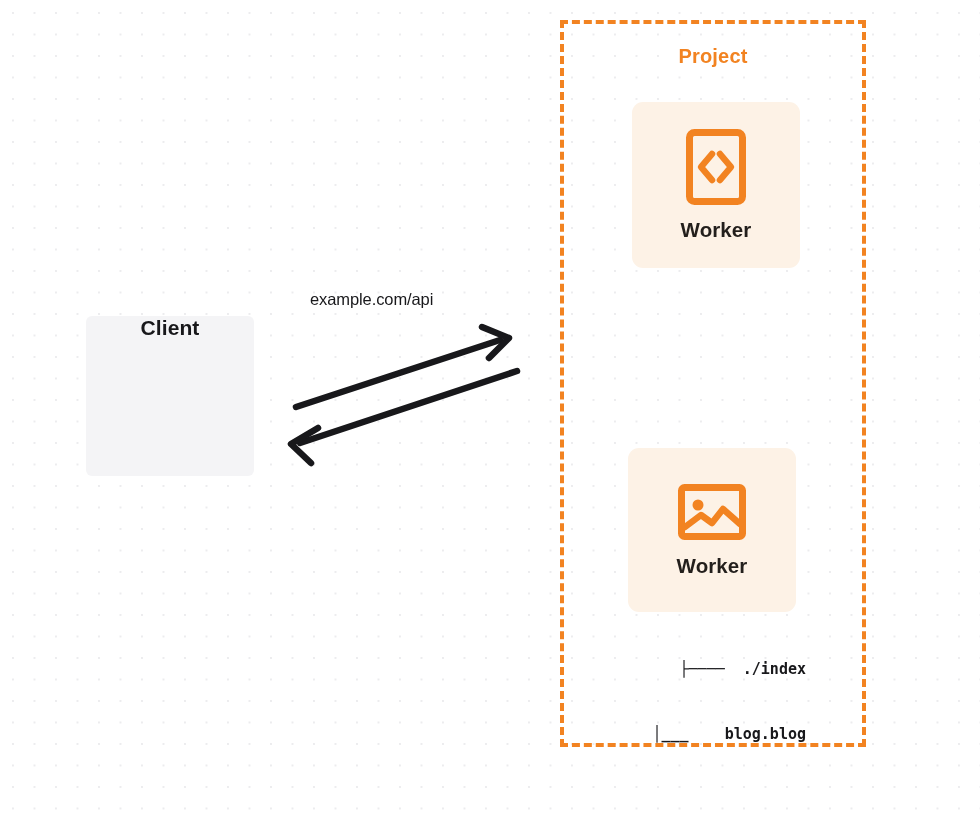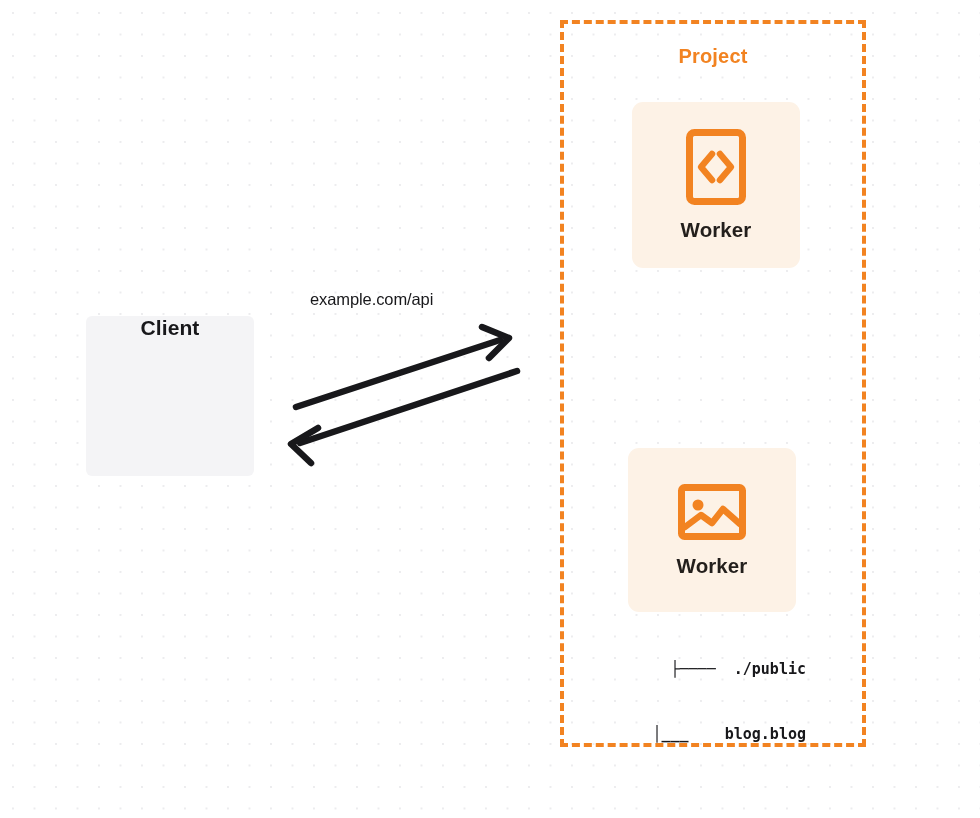--- a/index.html
+++ b/index.html
@@ -181,18 +181,18 @@
   <div class="card card-assets">
     <svg class="card-icon" width="70" height="60" viewBox="0 0 70 60" xmlns="http://www.w3.org/2000/svg">
       <rect x="4.5" y="5.5" width="61" height="49" rx="3" ry="3" fill="none" stroke="#f28321" stroke-width="7"></rect>
       <circle cx="21" cy="23" r="5.5" fill="#f28321"></circle>
       <polyline points="8,45 24,33 35,41 46,27 63,42" fill="none" stroke="#f28321" stroke-width="6.5" stroke-linecap="round" stroke-linejoin="round"></polyline>
     </svg>
     <span class="card-label">Worker</span>
   </div>
 
   <div class="file-tree">
-    <span class="file-tree-line">├────  ./public</span>
+    <span class="file-tree-line">├────  ./index</span>
     <span class="file-tree-line">   │___    blog.blog</span>
     
   </div>
 
 </div>
 
 </body></html>

